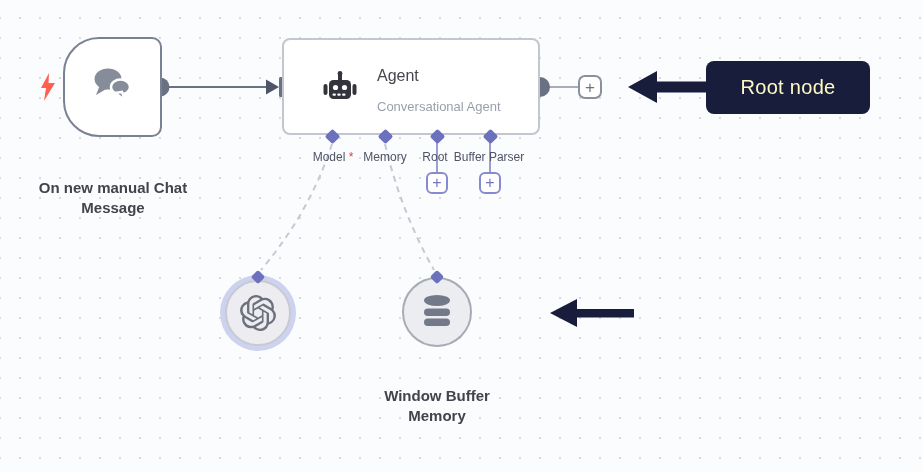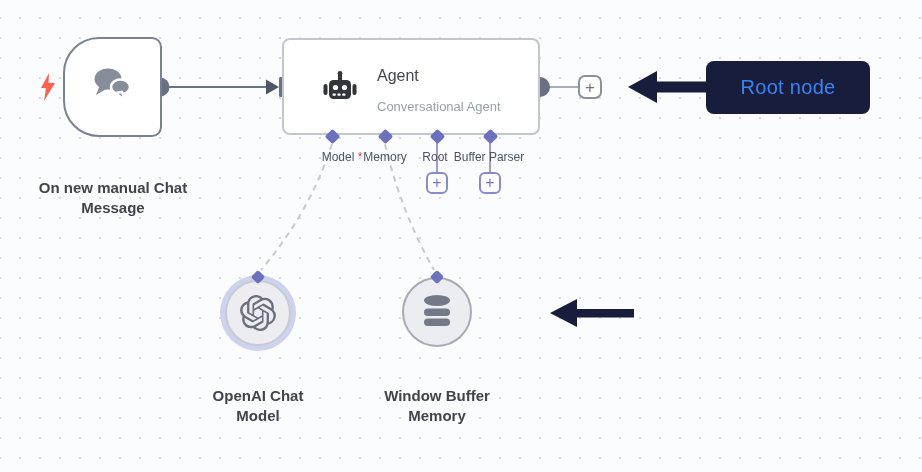--- a/index.html
+++ b/index.html
@@ -72,21 +72,21 @@
     box-shadow:0 0 0 5px #cdd2ee;
   }
   .wbm-node{
     left:402px;top:277px;width:70px;height:70px;border:2px solid #a6abb5;background:#ebedf0;
   }
   .subnode-label{left:178px;top:354px;width:160px;}
   .wbm-label{left:357px;}
 
   
   .annotation-box{
-    background:#191d3c;border-radius:8px;color:#3b82f6;
+    background:#191d3c;border-radius:8px;color:#fef9c3;
     display:flex;align-items:center;justify-content:center;
     font-size:20px;letter-spacing:0.3px;
   }
   .root-box{left:706px;top:61px;width:164px;height:53px;}
   .sub-box{left:630px;top:286px;width:165px;height:53px;}
 </style>
 </head>
 <body>
 
 <div class="canvas">
@@ -158,21 +158,21 @@
   </div>
   <div class="abs plus-btn plus-gray">
     <span>+</span>
   </div>
 
   <div class="abs diamond" style="left:326.5px;top:130.5px;"></div>
   <div class="abs diamond" style="left:379.5px;top:130.5px;"></div>
   <div class="abs diamond" style="left:431.5px;top:130.5px;"></div>
   <div class="abs diamond" style="left:484.5px;top:130.5px;"></div>
 
-  <div class="abs port-label" style="left:342px;top:150px;">
+  <div class="abs port-label" style="left:333px;top:150px;">
     <span>Model</span>
     <span class="required">*</span>
   </div>
   <div class="abs port-label" style="left:385px;top:150px;">
     <span>Memory</span>
   </div>
   <div class="abs port-label" style="left:435px;top:150px;">
     <span>Root</span>
   </div>
   <div class="abs port-label" style="left:489px;top:150px;">
@@ -187,24 +187,20 @@
   </div>
 
   <div class="abs subnode openai-node">
     <span>
       <svg width="36" height="36" viewBox="0 0 24 24">
         <path fill="#6b707c" d="M22.2819 9.8211a5.9847 5.9847 0 0 0-.5157-4.9108 6.0462 6.0462 0 0 0-6.5098-2.9A6.0651 6.0651 0 0 0 4.9807 4.1818a5.9847 5.9847 0 0 0-3.9977 2.9 6.0462 6.0462 0 0 0 .7427 7.0966 5.98 5.98 0 0 0 .511 4.9107 6.051 6.051 0 0 0 6.5146 2.9001A5.9847 5.9847 0 0 0 13.2599 24a6.0557 6.0557 0 0 0 5.7718-4.2058 5.9894 5.9894 0 0 0 3.9977-2.9001 6.0557 6.0557 0 0 0-.7475-7.073zm-9.022 12.6081a4.4755 4.4755 0 0 1-2.8764-1.0408l.1419-.0804 4.7783-2.7582a.7948.7948 0 0 0 .3927-.6813v-6.7369l2.02 1.1686a.071.071 0 0 1 .038.052v5.5826a4.504 4.504 0 0 1-4.4945 4.4944zm-9.6607-4.1254a4.4708 4.4708 0 0 1-.5346-3.0137l.142.0852 4.783 2.7582a.7712.7712 0 0 0 .7806 0l5.8428-3.3685v2.3324a.0804.0804 0 0 1-.0332.0615L9.74 19.9502a4.4992 4.4992 0 0 1-6.1408-1.6464zM2.3408 7.8956a4.485 4.485 0 0 1 2.3655-1.9728V11.6a.7664.7664 0 0 0 .3879.6765l5.8144 3.3543-2.0201 1.1685a.0757.0757 0 0 1-.071 0l-4.8303-2.7865A4.504 4.504 0 0 1 2.3408 7.8956zm16.5963 3.8558L13.1038 8.364 15.1192 7.2a.0757.0757 0 0 1 .071 0l4.8303 2.7913a4.4944 4.4944 0 0 1-.6765 8.1042v-5.6772a.79.79 0 0 0-.4069-.6869zm2.0107-3.0231l-.142-.0852-4.7735-2.7818a.7759.7759 0 0 0-.7854 0L9.409 9.2297V6.8974a.0662.0662 0 0 1 .0284-.0615l4.8303-2.7866a4.4992 4.4992 0 0 1 6.6802 4.66zM8.3065 12.863l-2.02-1.1638a.0804.0804 0 0 1-.038-.0567V6.0742a4.4992 4.4992 0 0 1 7.3757-3.4537l-.142.0805L8.704 5.459a.7948.7948 0 0 0-.3927.6813zm1.0976-2.3654l2.602-1.4998 2.6069 1.4998v2.9994l-2.5974 1.4997-2.6067-1.4997z"></path>
       </svg>
     </span>
   </div>
   <div class="abs diamond small" style="left:253px;top:272px;"></div>
-  <div class="abs node-label subnode-label">
-    <div>OpenAI Chat</div>
-    <div>Model</div>
-  </div>
 
   <div class="abs subnode wbm-node">
     <span>
       <svg width="36" height="38" viewBox="0 0 36 38">
         <g fill="#74798a">
           <ellipse cx="18" cy="7.5" rx="13" ry="5.5"></ellipse>
           <rect x="5" y="15.5" width="26" height="7.5" rx="3.75"></rect>
           <rect x="5" y="25.5" width="26" height="7.5" rx="3.75"></rect>
         </g>
       </svg>

